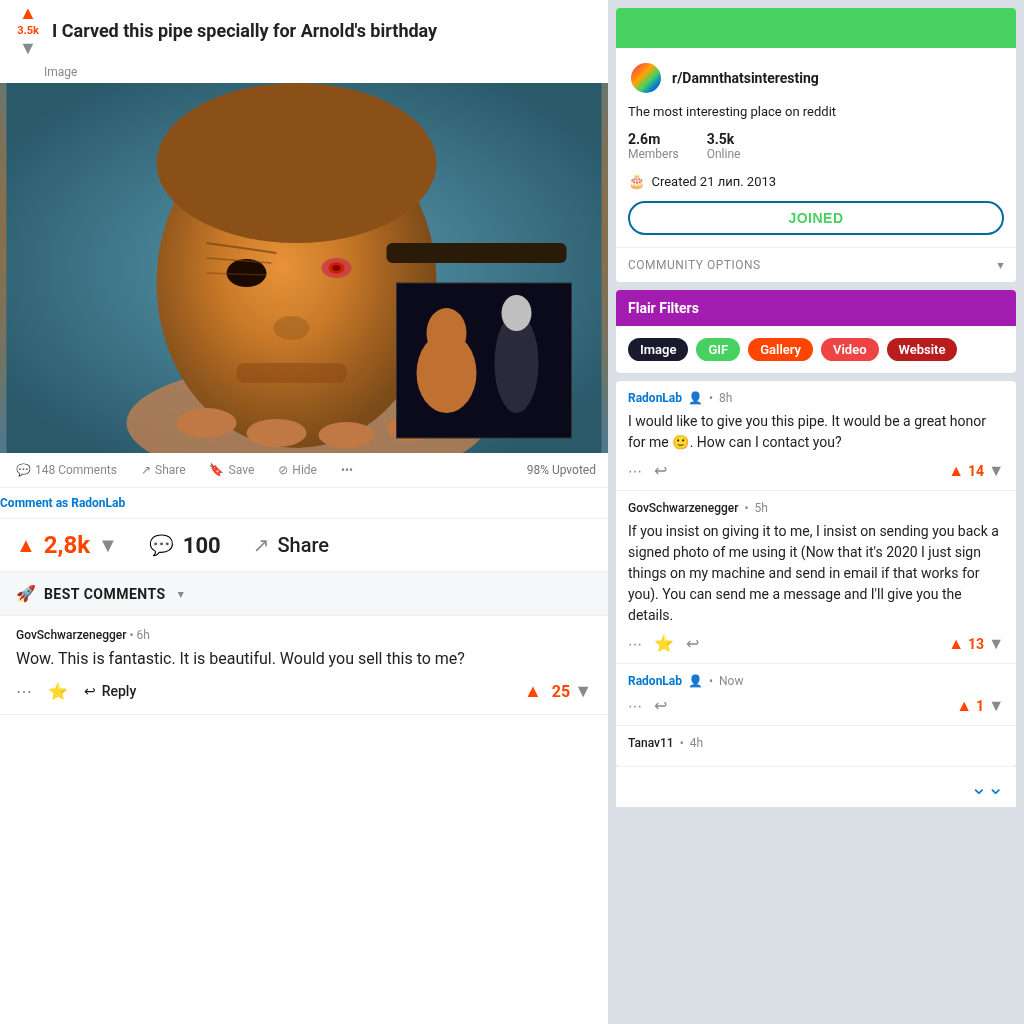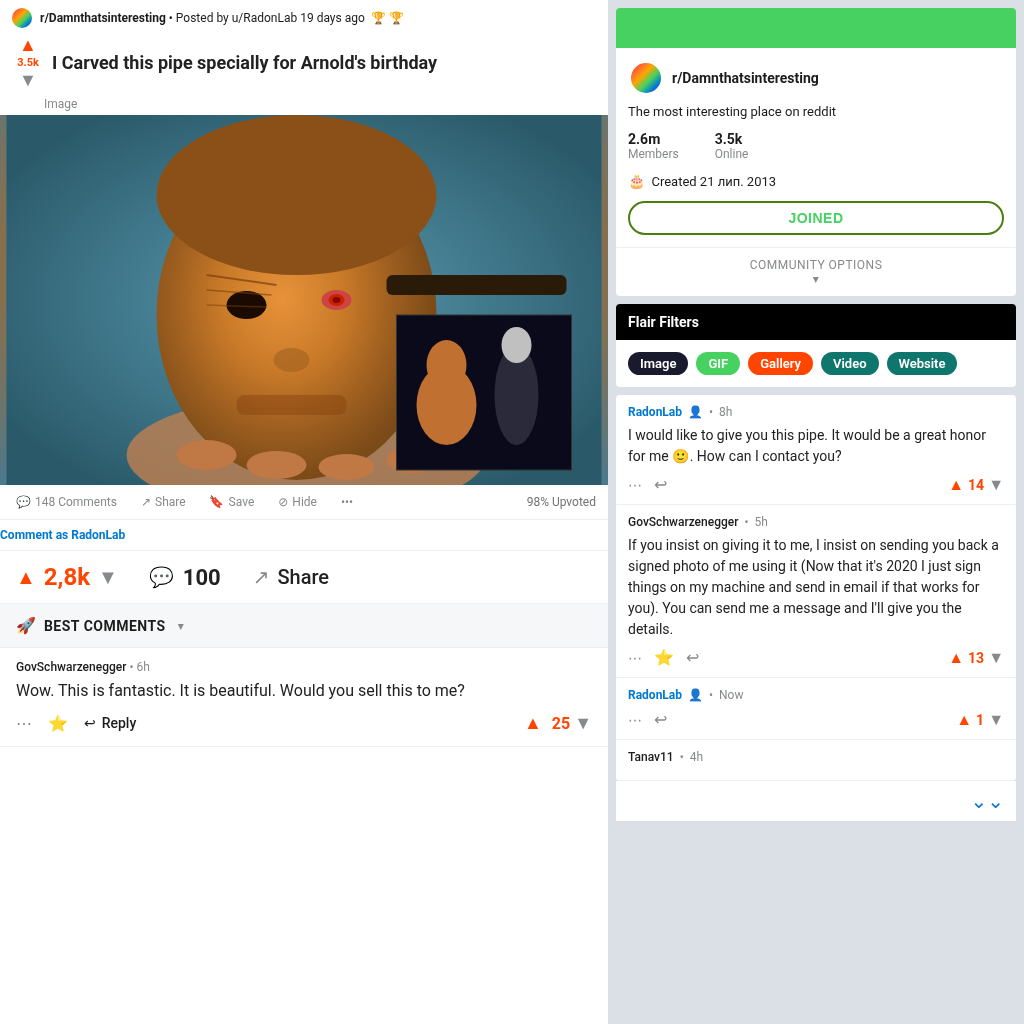--- a/index.html
+++ b/index.html
@@ -345,21 +345,21 @@
     }
 
     .subreddit-desc {
       font-size: 13px;
       color: #1c1c1c;
       margin-bottom: 12px;
     }
 
     .stats-row {
       display: flex;
-      gap: 36px;
+      gap: 28px;
       margin-bottom: 12px;
     }
 
     .stat-item .stat-value {
       font-weight: 700;
       font-size: 14px;
       color: #1c1c1c;
     }
 
     .stat-item .stat-label {
@@ -376,53 +376,52 @@
       margin-bottom: 12px;
     }
 
     .cake-icon {
       font-size: 14px;
     }
 
     .join-btn {
       width: 100%;
       padding: 7px;
-      border: 2px solid #4d7c0f;
+      border: 2px solid #0369a1;
       background: transparent;
       color: #46d160;
       font-weight: 700;
       font-size: 14px;
       border-radius: 20px;
       cursor: pointer;
       letter-spacing: 0.5px;
     }
 
     .community-options {
       display: flex;
       align-items: center;
       justify-content: space-between;
       padding: 10px 12px;
       border-top: 1px solid #edeff1;
       font-size: 12px;
       color: #878a8c;
       text-transform: uppercase;
       letter-spacing: 0.5px;
       cursor: pointer;
-      flex-direction: column;
     }
 
     .flair-card {
       background: #fff;
       border-radius: 4px;
       margin: 8px 8px 0 8px;
       overflow: hidden;
     }
 
     .flair-header {
-      background: #000000;
+      background: #a21caf;
       padding: 10px 12px;
       font-weight: 700;
       color: #fff;
       font-size: 14px;
     }
 
     .flair-body {
       padding: 12px;
       display: flex;
       flex-wrap: wrap;
@@ -433,22 +432,22 @@
       padding: 4px 12px;
       border-radius: 20px;
       font-size: 13px;
       font-weight: 600;
       cursor: pointer;
     }
 
     .flair-image { background: #1a1a2e; color: #fff; }
     .flair-gif { background: #46d160; color: #fff; }
     .flair-gallery { background: #ff4500; color: #fff; }
-    .flair-video { background: #0f766e; color: #fff; }
-    .flair-website { background: #0f766e; color: #fff; }
+    .flair-video { background: #ef4444; color: #fff; }
+    .flair-website { background: #b91c1c; color: #fff; }
 
     
     .right-comments {
       background: #fff;
       border-radius: 4px;
       margin: 8px 8px 0 8px;
       overflow: hidden;
     }
 
     .rcomment {
@@ -508,30 +507,20 @@
     .chevron-double {
       color: #0079d3;
       font-size: 20px;
     }
   </style>
 </head>
 <body>
 
 <div class="left-panel">
 
-  <div class="post-header">
-    <div class="subreddit-avatar"></div>
-    <div class="post-meta">
-      <span class="subreddit">r/Damnthatsinteresting</span>
-      <span> • </span>
-      <span>Posted by u/RadonLab</span>
-      <span>19 days ago</span>
-      <span style="margin-left:4px">🏆 🏆</span>
-    </div>
-  </div>
 
   <div class="post-title-row">
     <div class="vote-side">
       <span class="vote-arrow-up">▲</span>
       <span style="font-size:11px;font-weight:700;color:#ff4500">3.5k</span>
       <span class="vote-arrow-down">▼</span>
     </div>
     <h1 class="post-title">I Carved this pipe specially for Arnold's birthday</h1>
   </div>
 

